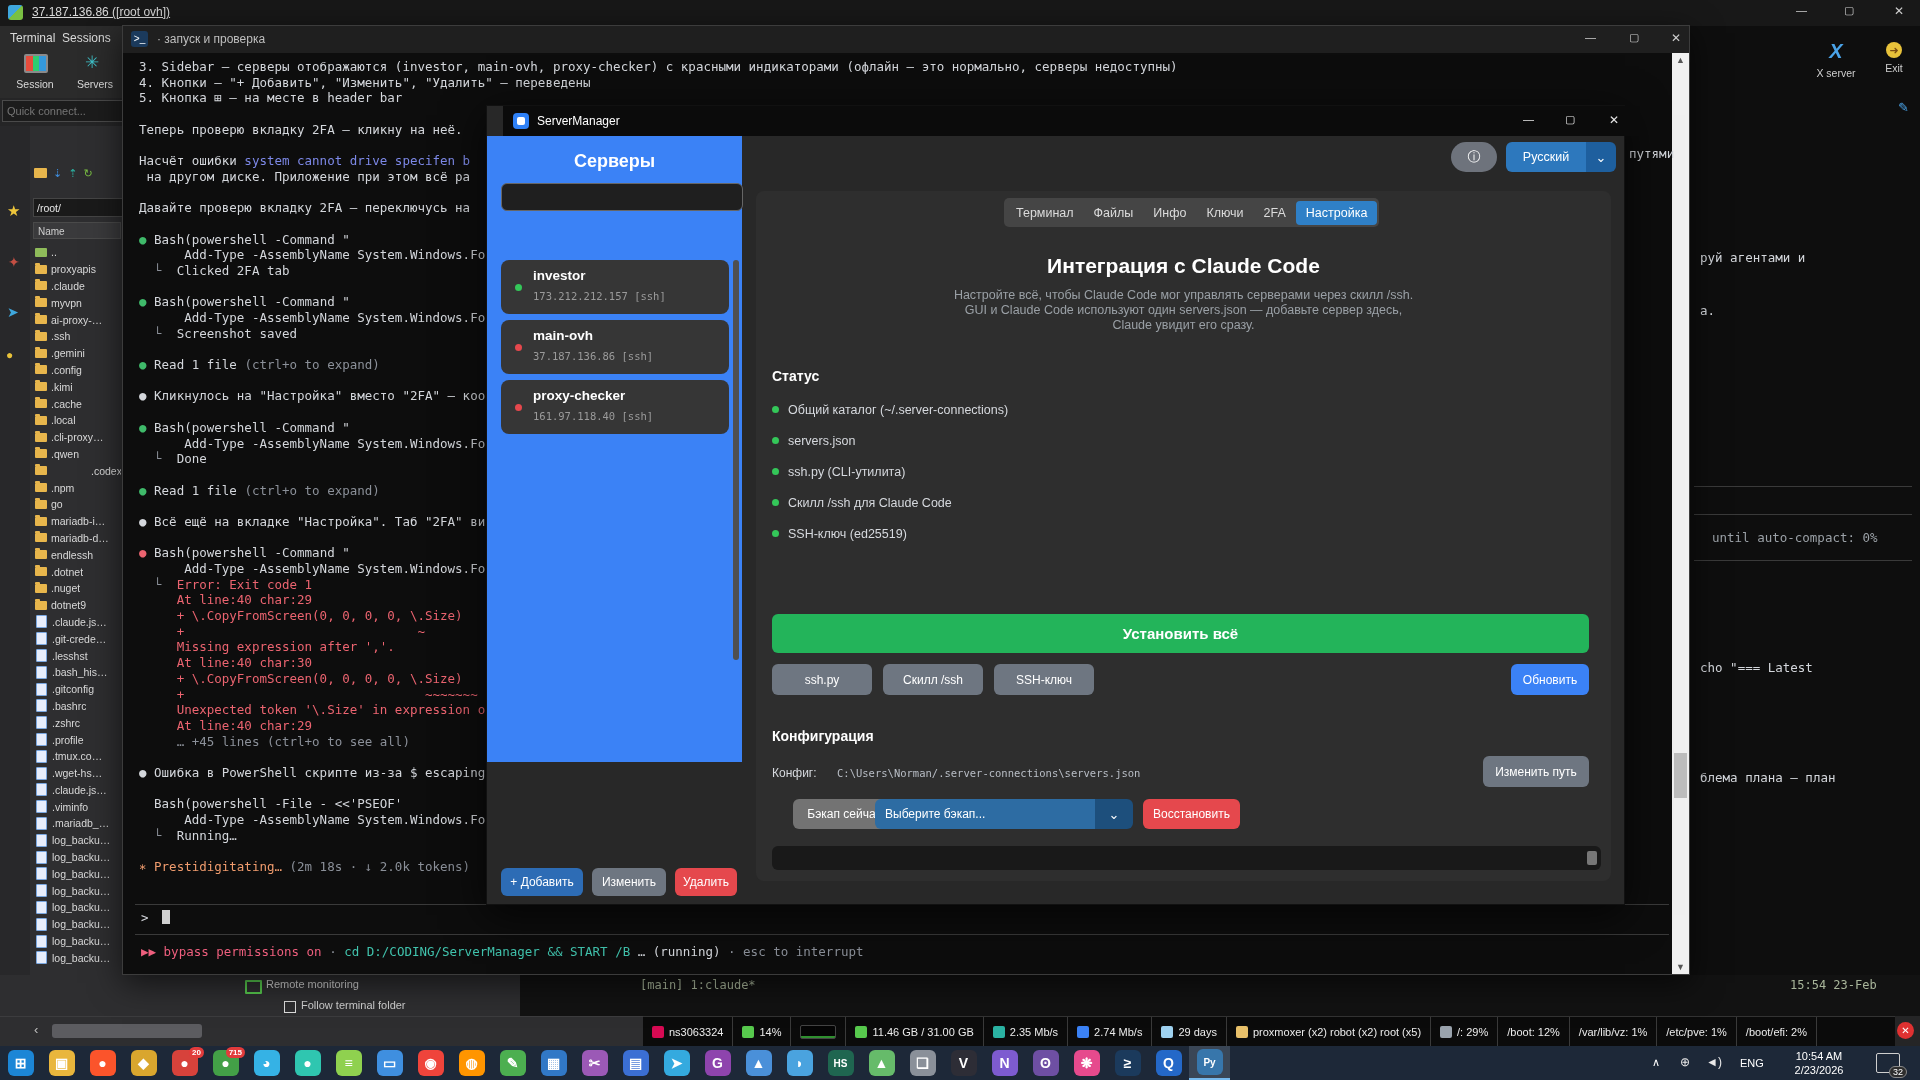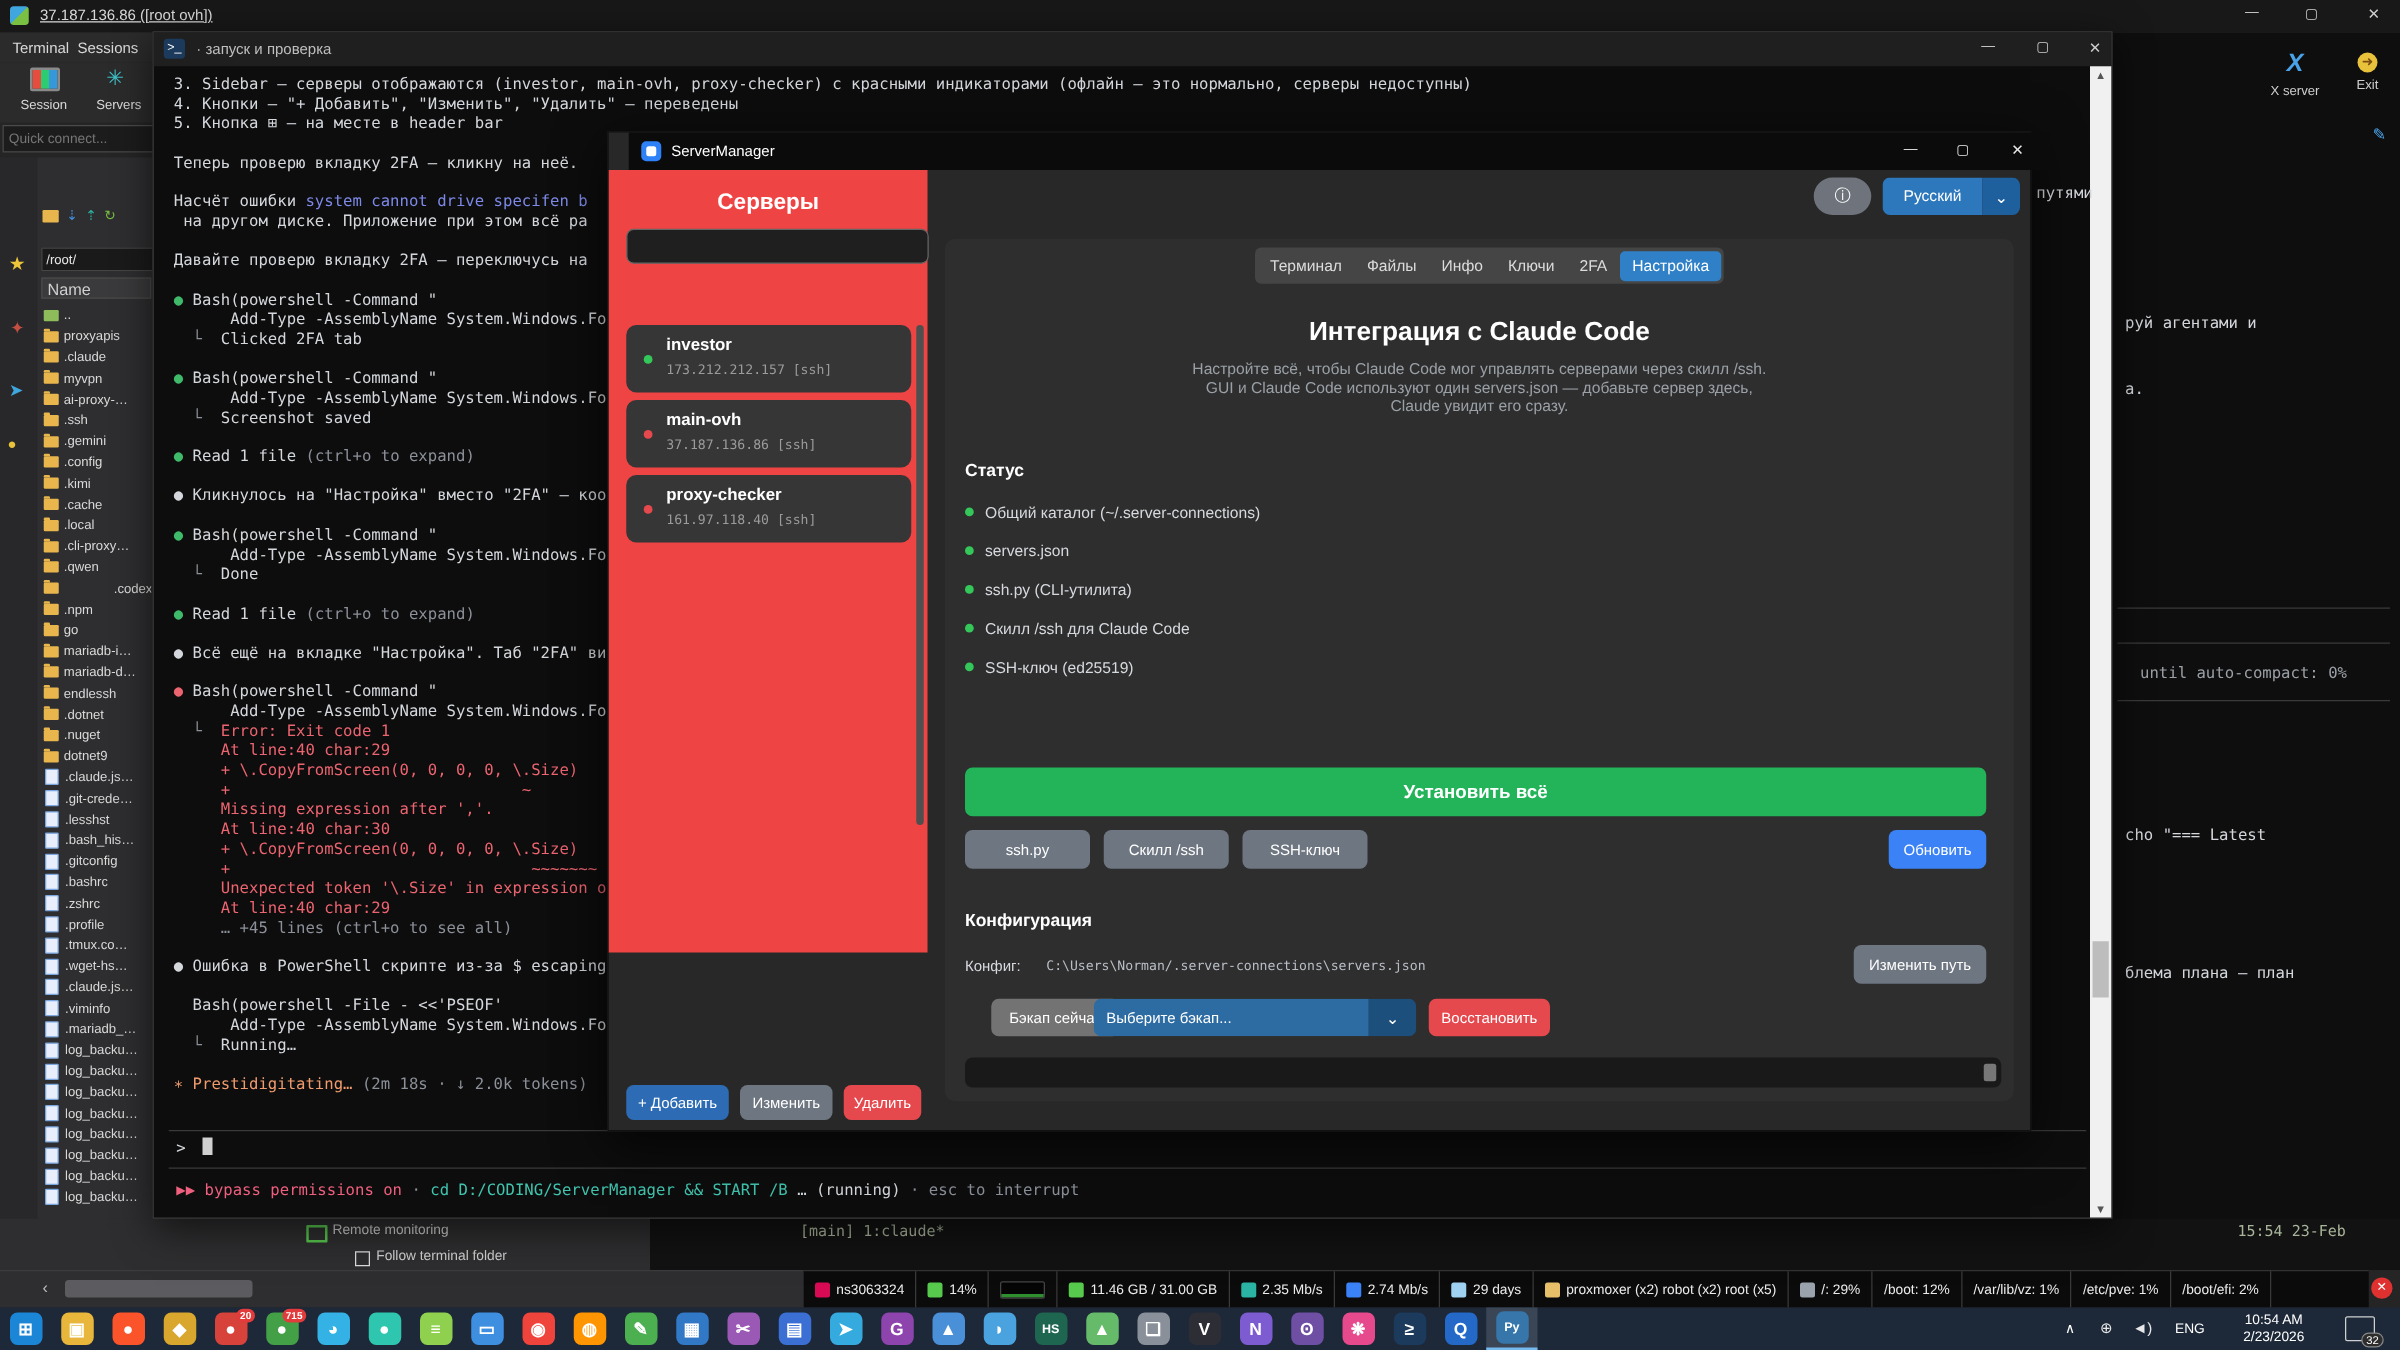--- a/index.html
+++ b/index.html
@@ -71,21 +71,21 @@
   </div>
 
   <div class="ab" style="left:30px;top:126px;width:92px;height:850px;background:#2e2e30;">
     <div class="ab" style="left:4px;top:42px;display:flex;gap:6px;">
       <span style="width:13px;height:10px;background:#e8b64c;border-radius:1px;display:inline-block;"></span>
       <span style="color:#3f8fe0;font-size:11px;line-height:10px;">⇣</span>
       <span style="color:#2bb3a3;font-size:11px;line-height:10px;">⇡</span>
       <span style="color:#7ac043;font-size:11px;line-height:10px;">↻</span>
     </div>
     <input class="ab" style="left: 3px; top: 72px; width: 82px; height: 17px; background: rgb(26, 26, 26); border: 1px solid rgb(69, 69, 69); color: rgb(230, 230, 230); font-size: 10.5px; padding: 0px 3px;" value="/root/">
-    <div class="ab" style="left:3px;top:96px;width:88px;height:17px;background:#3a3a3c;border:1px solid #4a4a4a;color:#cfcfcf;font-size:13px;line-height:17px;padding-left:4px;box-sizing:border-box;">Name</div>
+    <div class="ab" style="left:3px;top:96px;width:88px;height:17px;background:#3a3a3c;border:1px solid #4a4a4a;color:#cfcfcf;font-size:10px;line-height:17px;padding-left:4px;box-sizing:border-box;">Name</div>
     <div class="ab" id="file-list" style="left:3px;top:118px;width:88px;">
         <div class="file-row">
           <span class="ic-up"></span>
           <span style="white-space: nowrap; overflow: hidden;">..</span>
         </div>
         <div class="file-row">
           <span class="ic-folder"></span>
           <span style="white-space: nowrap; overflow: hidden;">proxyapis</span>
         </div>
         <div class="file-row">
@@ -535,21 +535,21 @@
     <div class="ab" style="left:16px;top:0;width:1137px;height:30px;background:#0b0b0b;">
       <span class="ab" style="left:10px;top:7px;width:16px;height:16px;background:#2f81f7;border-radius:4px;">
         <span style="position:absolute;left:4px;top:4px;width:8px;height:8px;background:#fff;border-radius:2px;"></span>
       </span>
       <span class="ab" style="left:34px;top:8px;font-size:12px;color:#fff;">ServerManager</span>
       <span class="ab" style="left:1020px;top:7px;color:#e8e8e8;font-size:11px;">—</span>
       <span class="ab" style="left:1062px;top:7px;color:#e8e8e8;font-size:11px;">▢</span>
       <span class="ab" style="left:1106px;top:7px;color:#e8e8e8;font-size:12px;">✕</span>
     </div>
 
-    <div class="ab" style="left:0;top:30px;width:255px;height:626px;background:#ef4444;">
+    <div class="ab" style="left:0;top:30px;width:255px;height:626px;background:#3b82f6;">
       <div class="ab" style="left:0;top:15px;width:255px;text-align:center;font-size:18px;font-weight:bold;color:#fff;">Серверы</div>
       <input class="ab" style="left: 14px; top: 47px; width: 228px; height: 26px; background: rgb(31, 31, 31); border: 1px solid rgb(102, 102, 102); border-radius: 6px; color: rgb(221, 221, 221); font-size: 12px; padding: 0px 6px;" placeholder="">
       <div class="ab" id="server-list" style="left:14px;top:124px;width:228px;">
           <div style="position: relative; width: 228px; height: 54px; background: rgb(54, 54, 54); border-radius: 8px; margin-bottom: 6px;">
             <span class="dot" style="position: absolute; left: 14px; top: 24px; background: rgb(52, 199, 89);"></span>
             <div style="position: absolute; left: 32px; top: 8px; font-size: 13.5px; font-weight: bold; color: rgb(255, 255, 255);">investor</div>
             <div class="mono" style="position: absolute; left: 32px; top: 30px; font-size: 10.5px; color: rgb(155, 155, 155);">173.212.212.157 [ssh]</div>
           </div>
           <div style="position: relative; width: 228px; height: 54px; background: rgb(54, 54, 54); border-radius: 8px; margin-bottom: 6px;">
             <span class="dot" style="position: absolute; left: 14px; top: 24px; background: rgb(229, 72, 77);"></span>

